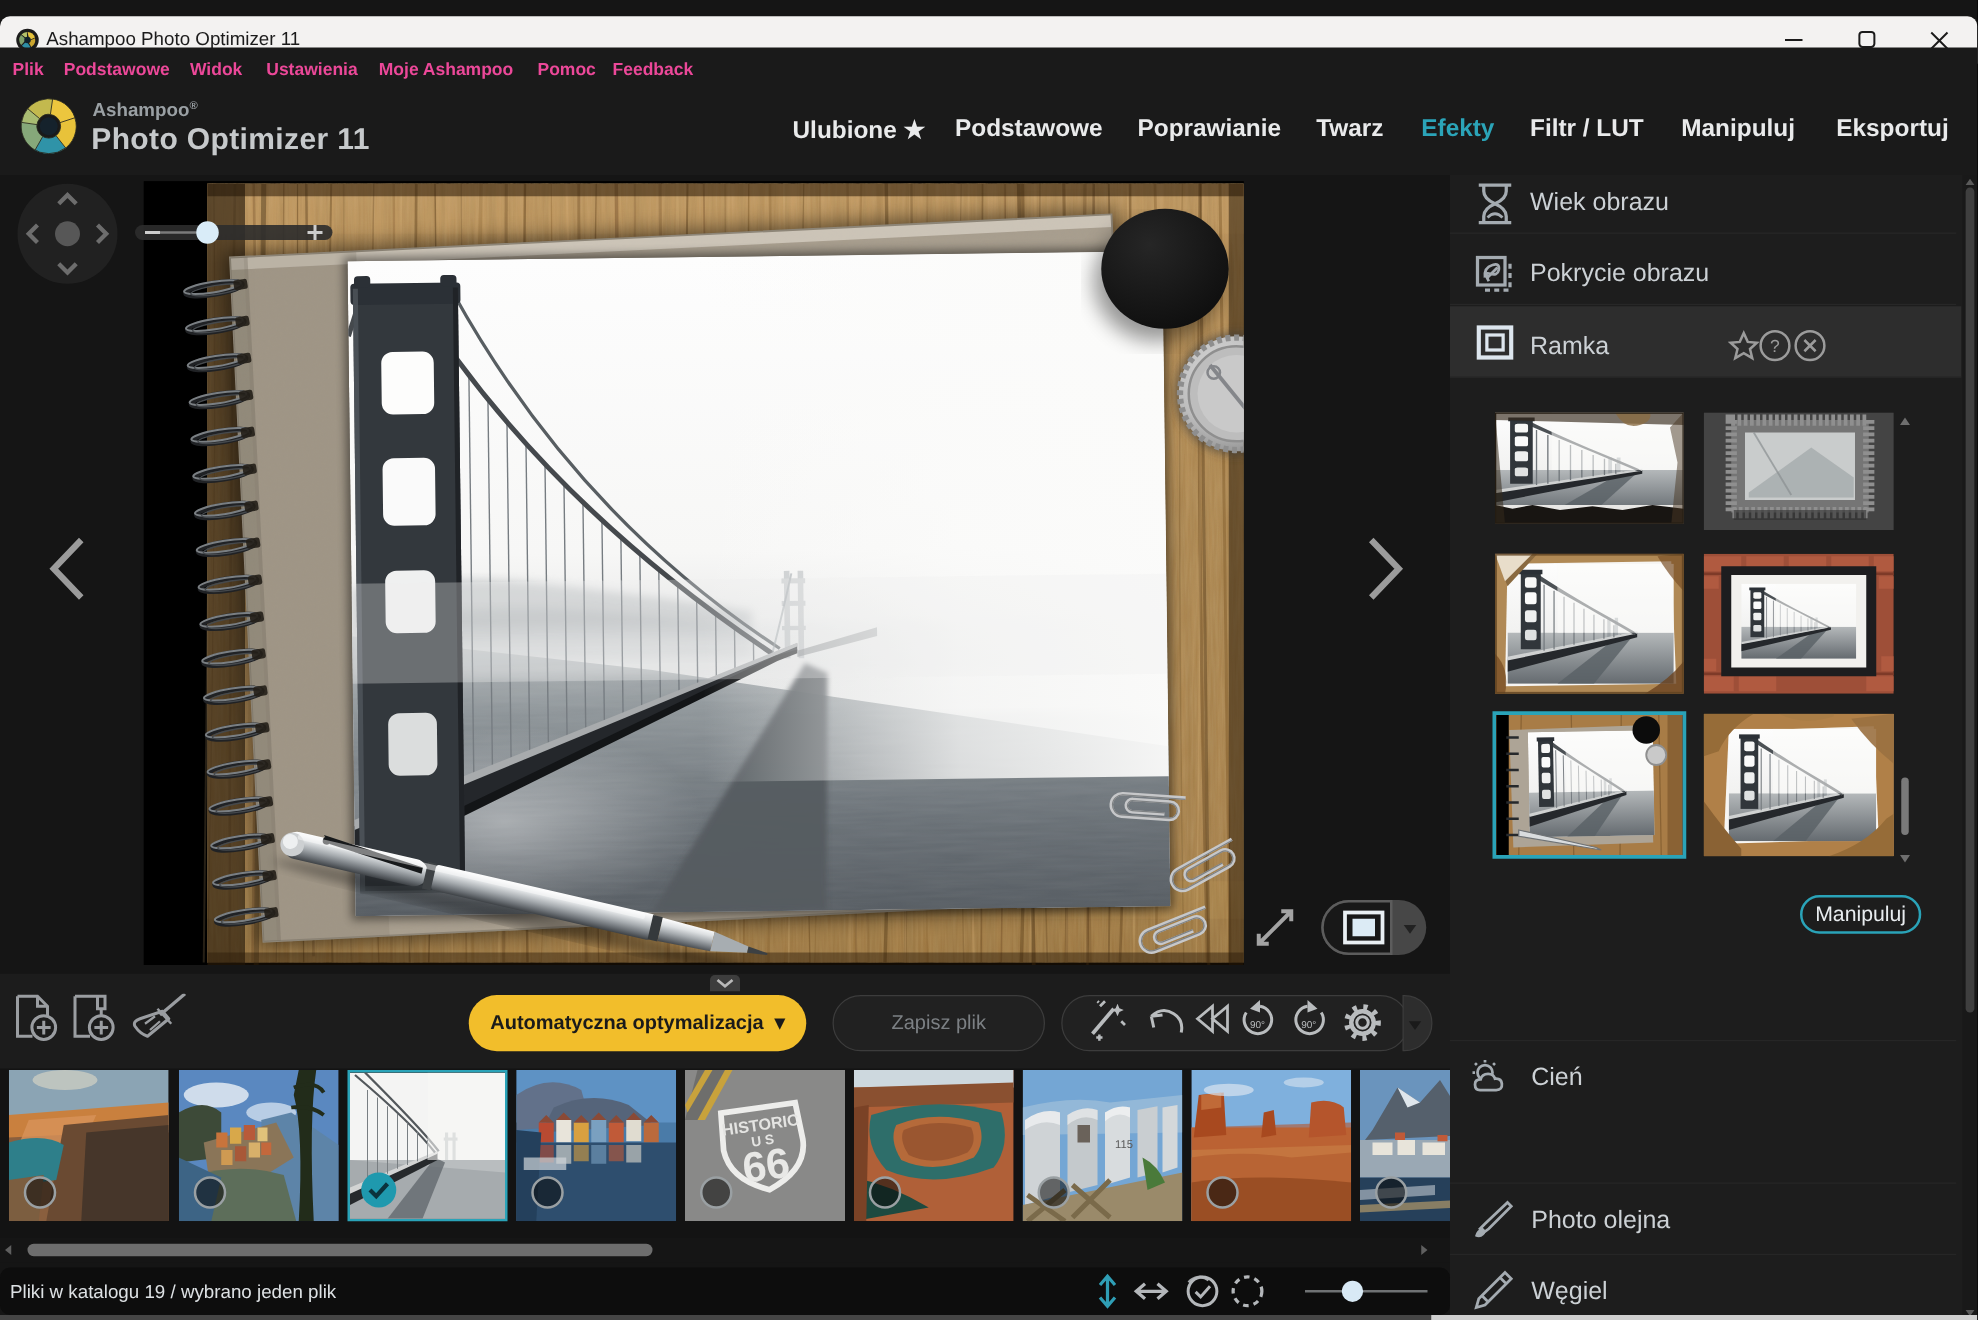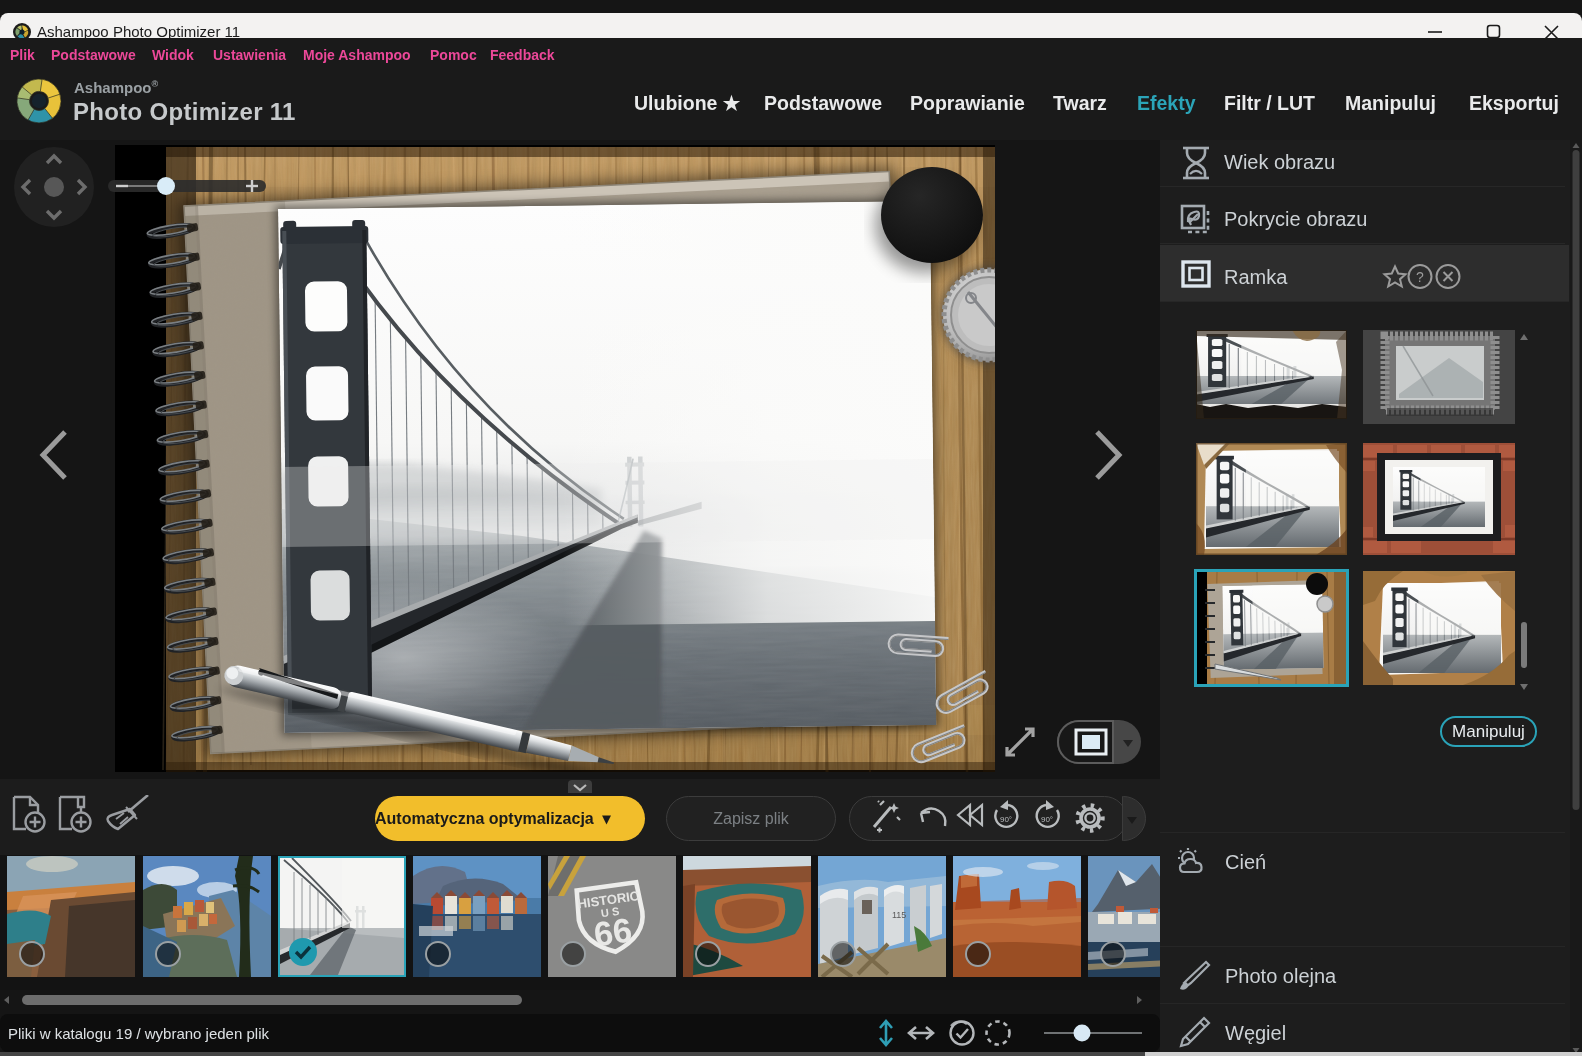--- a/index.html
+++ b/index.html
@@ -37,21 +37,21 @@
   
   #sidebar { position:absolute; left:1160px; top:140px; width:422px; height:916px; background:#1d1d1d; }
   .srow { position:absolute; left:0; width:405px; border-bottom:1px solid #272727; }
   .srow .lbl { position:absolute; left:64px; top:16px; font-size:20px; color:#ccd1d5; }
   .fx { position:absolute; left:0; width:405px; height:57px; border-top:1px solid #262626; }
   .fx .lbl { position:absolute; left:65px; top:18px; font-size:20px; color:#ccd1d5; }
 
   
   #toolbar { position:absolute; left:0; top:779px; width:1160px; height:76px; background:#1c1c1c; }
   #ybtn { position:absolute; left:375px; top:17px; width:270px; height:45px; border-radius:23px; background:#f2be2b;
-     color:#1a1a1a; font-size:16px; font-weight:700; line-height:45px; }
+     color:#1a1a1a; font-size:16px; font-weight:700; text-align:center; line-height:45px; }
   #savebtn { position:absolute; left:666px; top:17px; width:170px; height:45px; border-radius:23px; background:#212121;
      border:1px solid #3c3c3c; color:#7c8084; font-size:16px; text-align:center; line-height:43px; }
   #icongrp { position:absolute; left:849px; top:17px; width:278px; height:45px; border-radius:23px; background:#212121;
      border:1px solid #3c3c3c; }
 
   
   #strip { position:absolute; left:0; top:855px; width:1160px; height:141px; background:#131313; }
   .thumb { position:absolute; top:1px; width:128px; height:121px; overflow:hidden; }
   .tcirc { position:absolute; left:12px; bottom:10px; width:26px; height:26px; border-radius:50%;
       background:rgba(10,10,10,0.55); border:2px solid #9aa0a3; }

